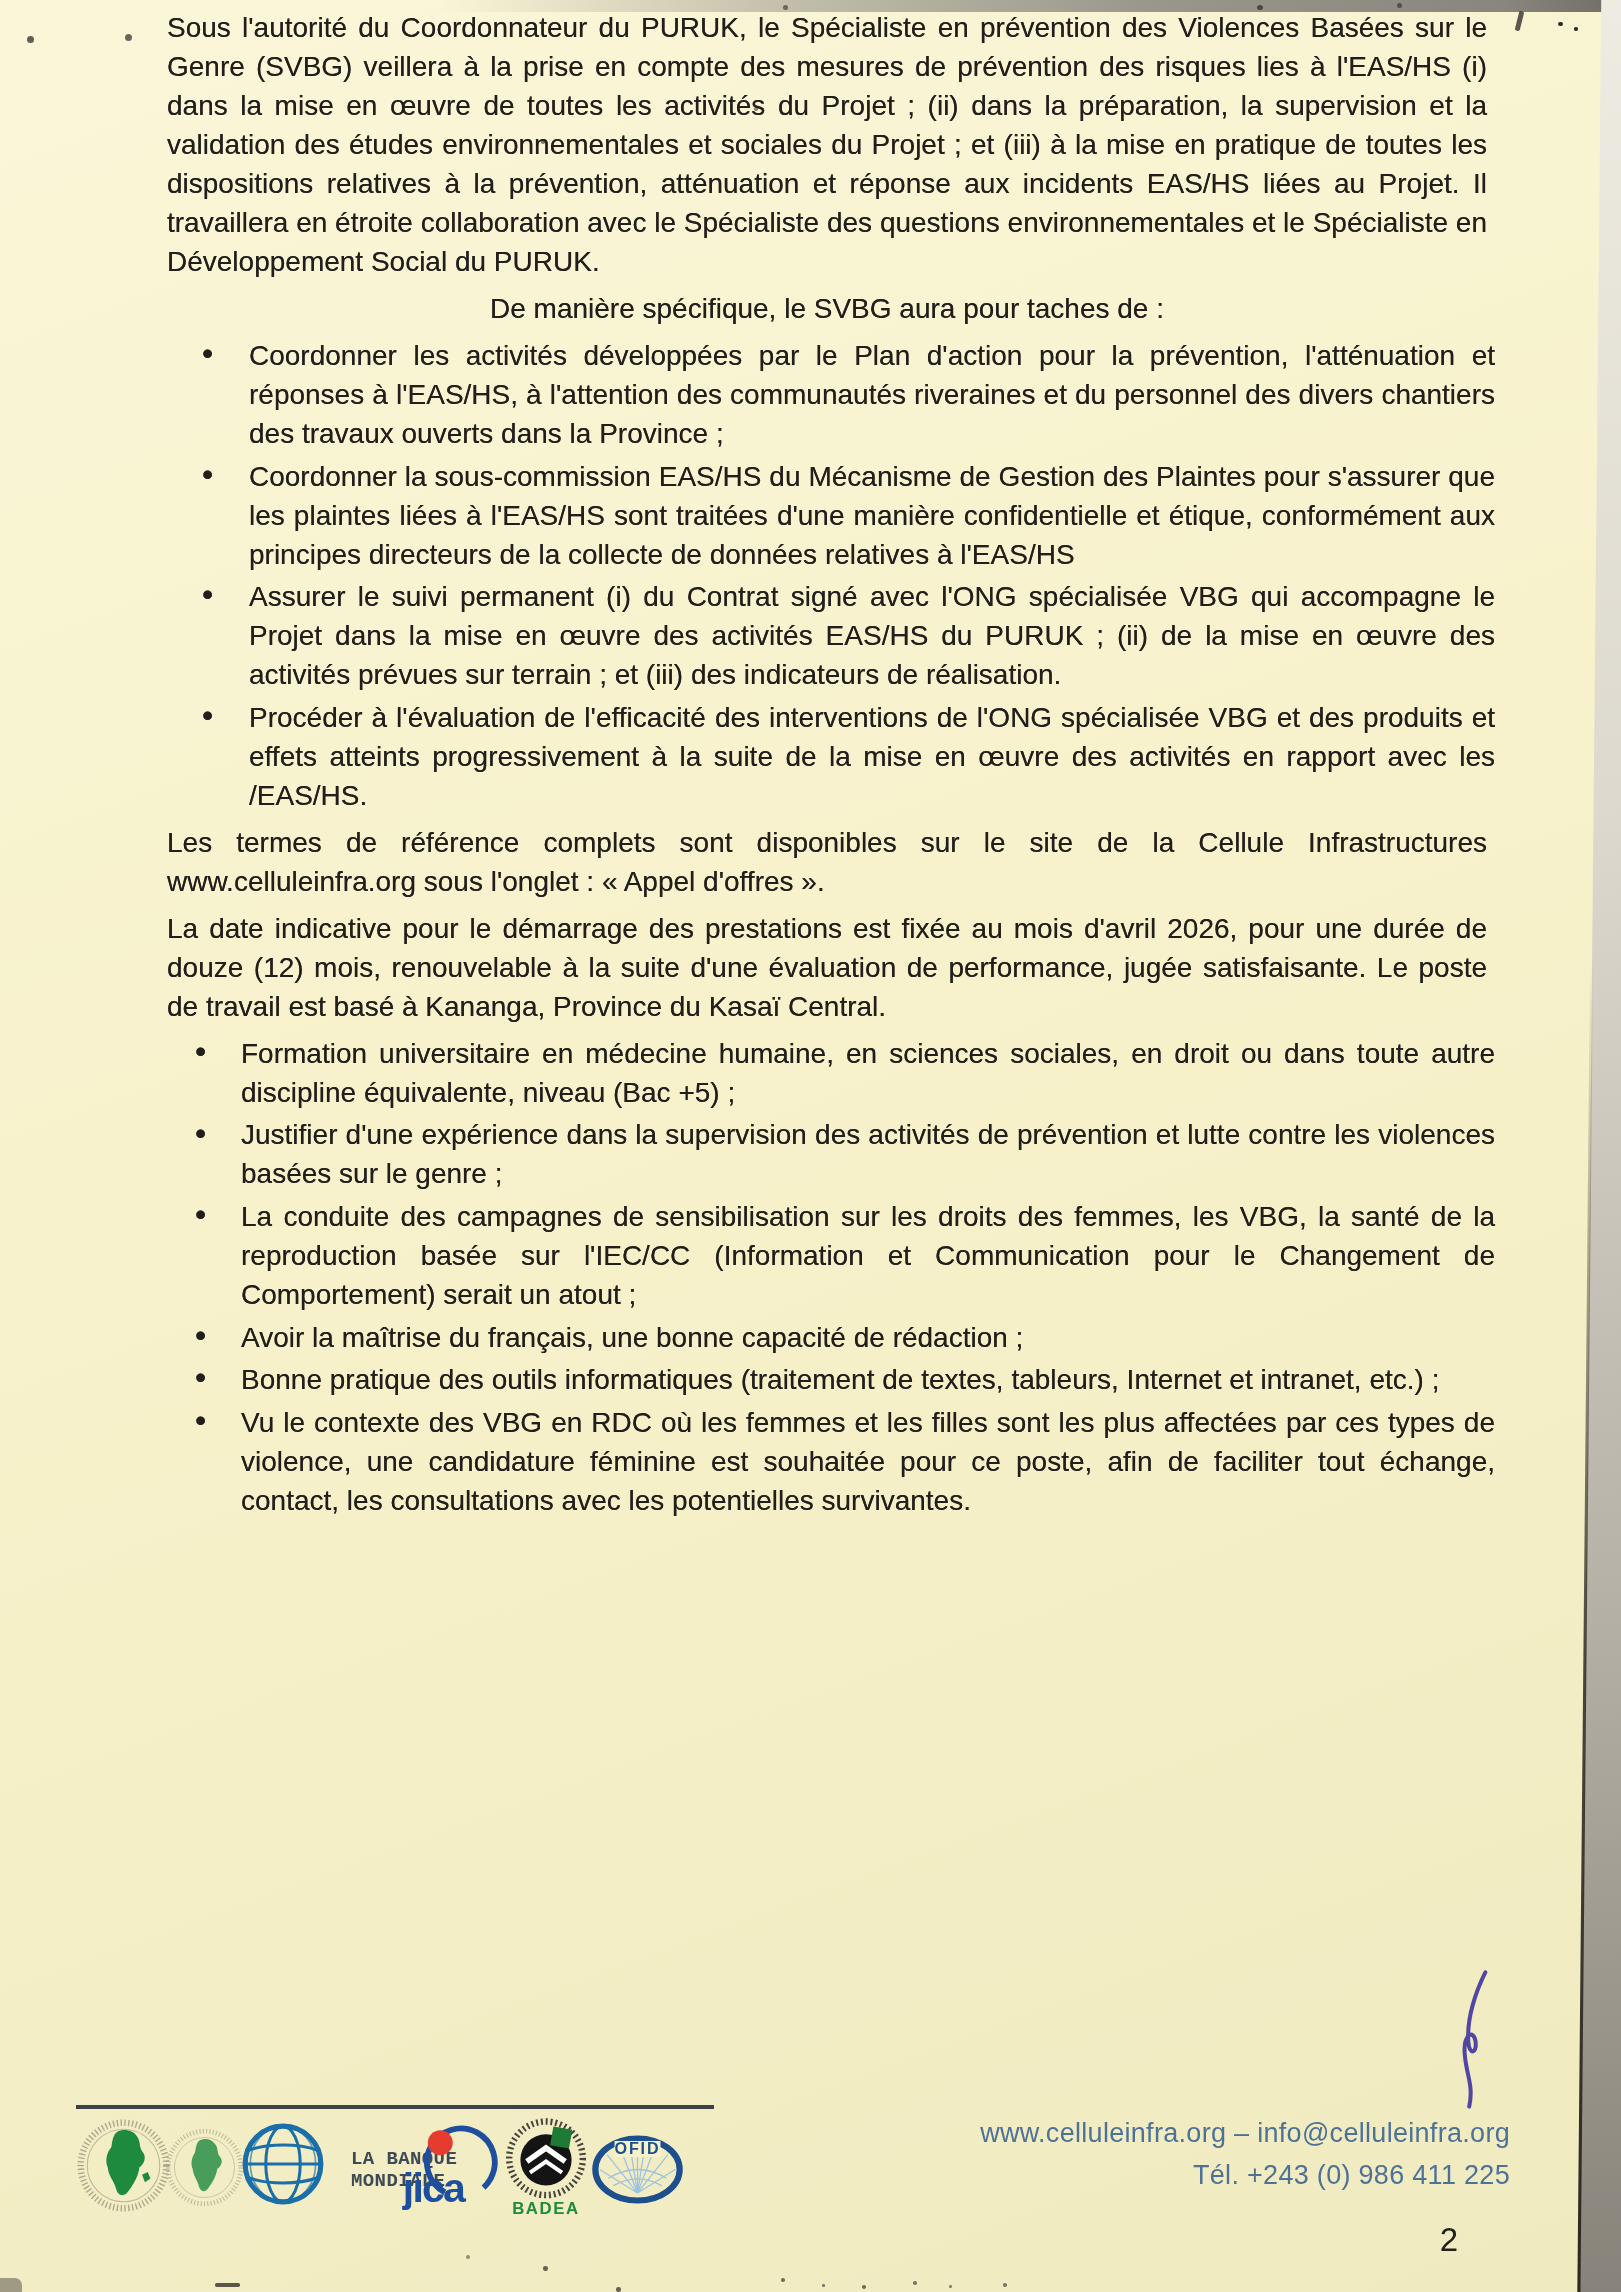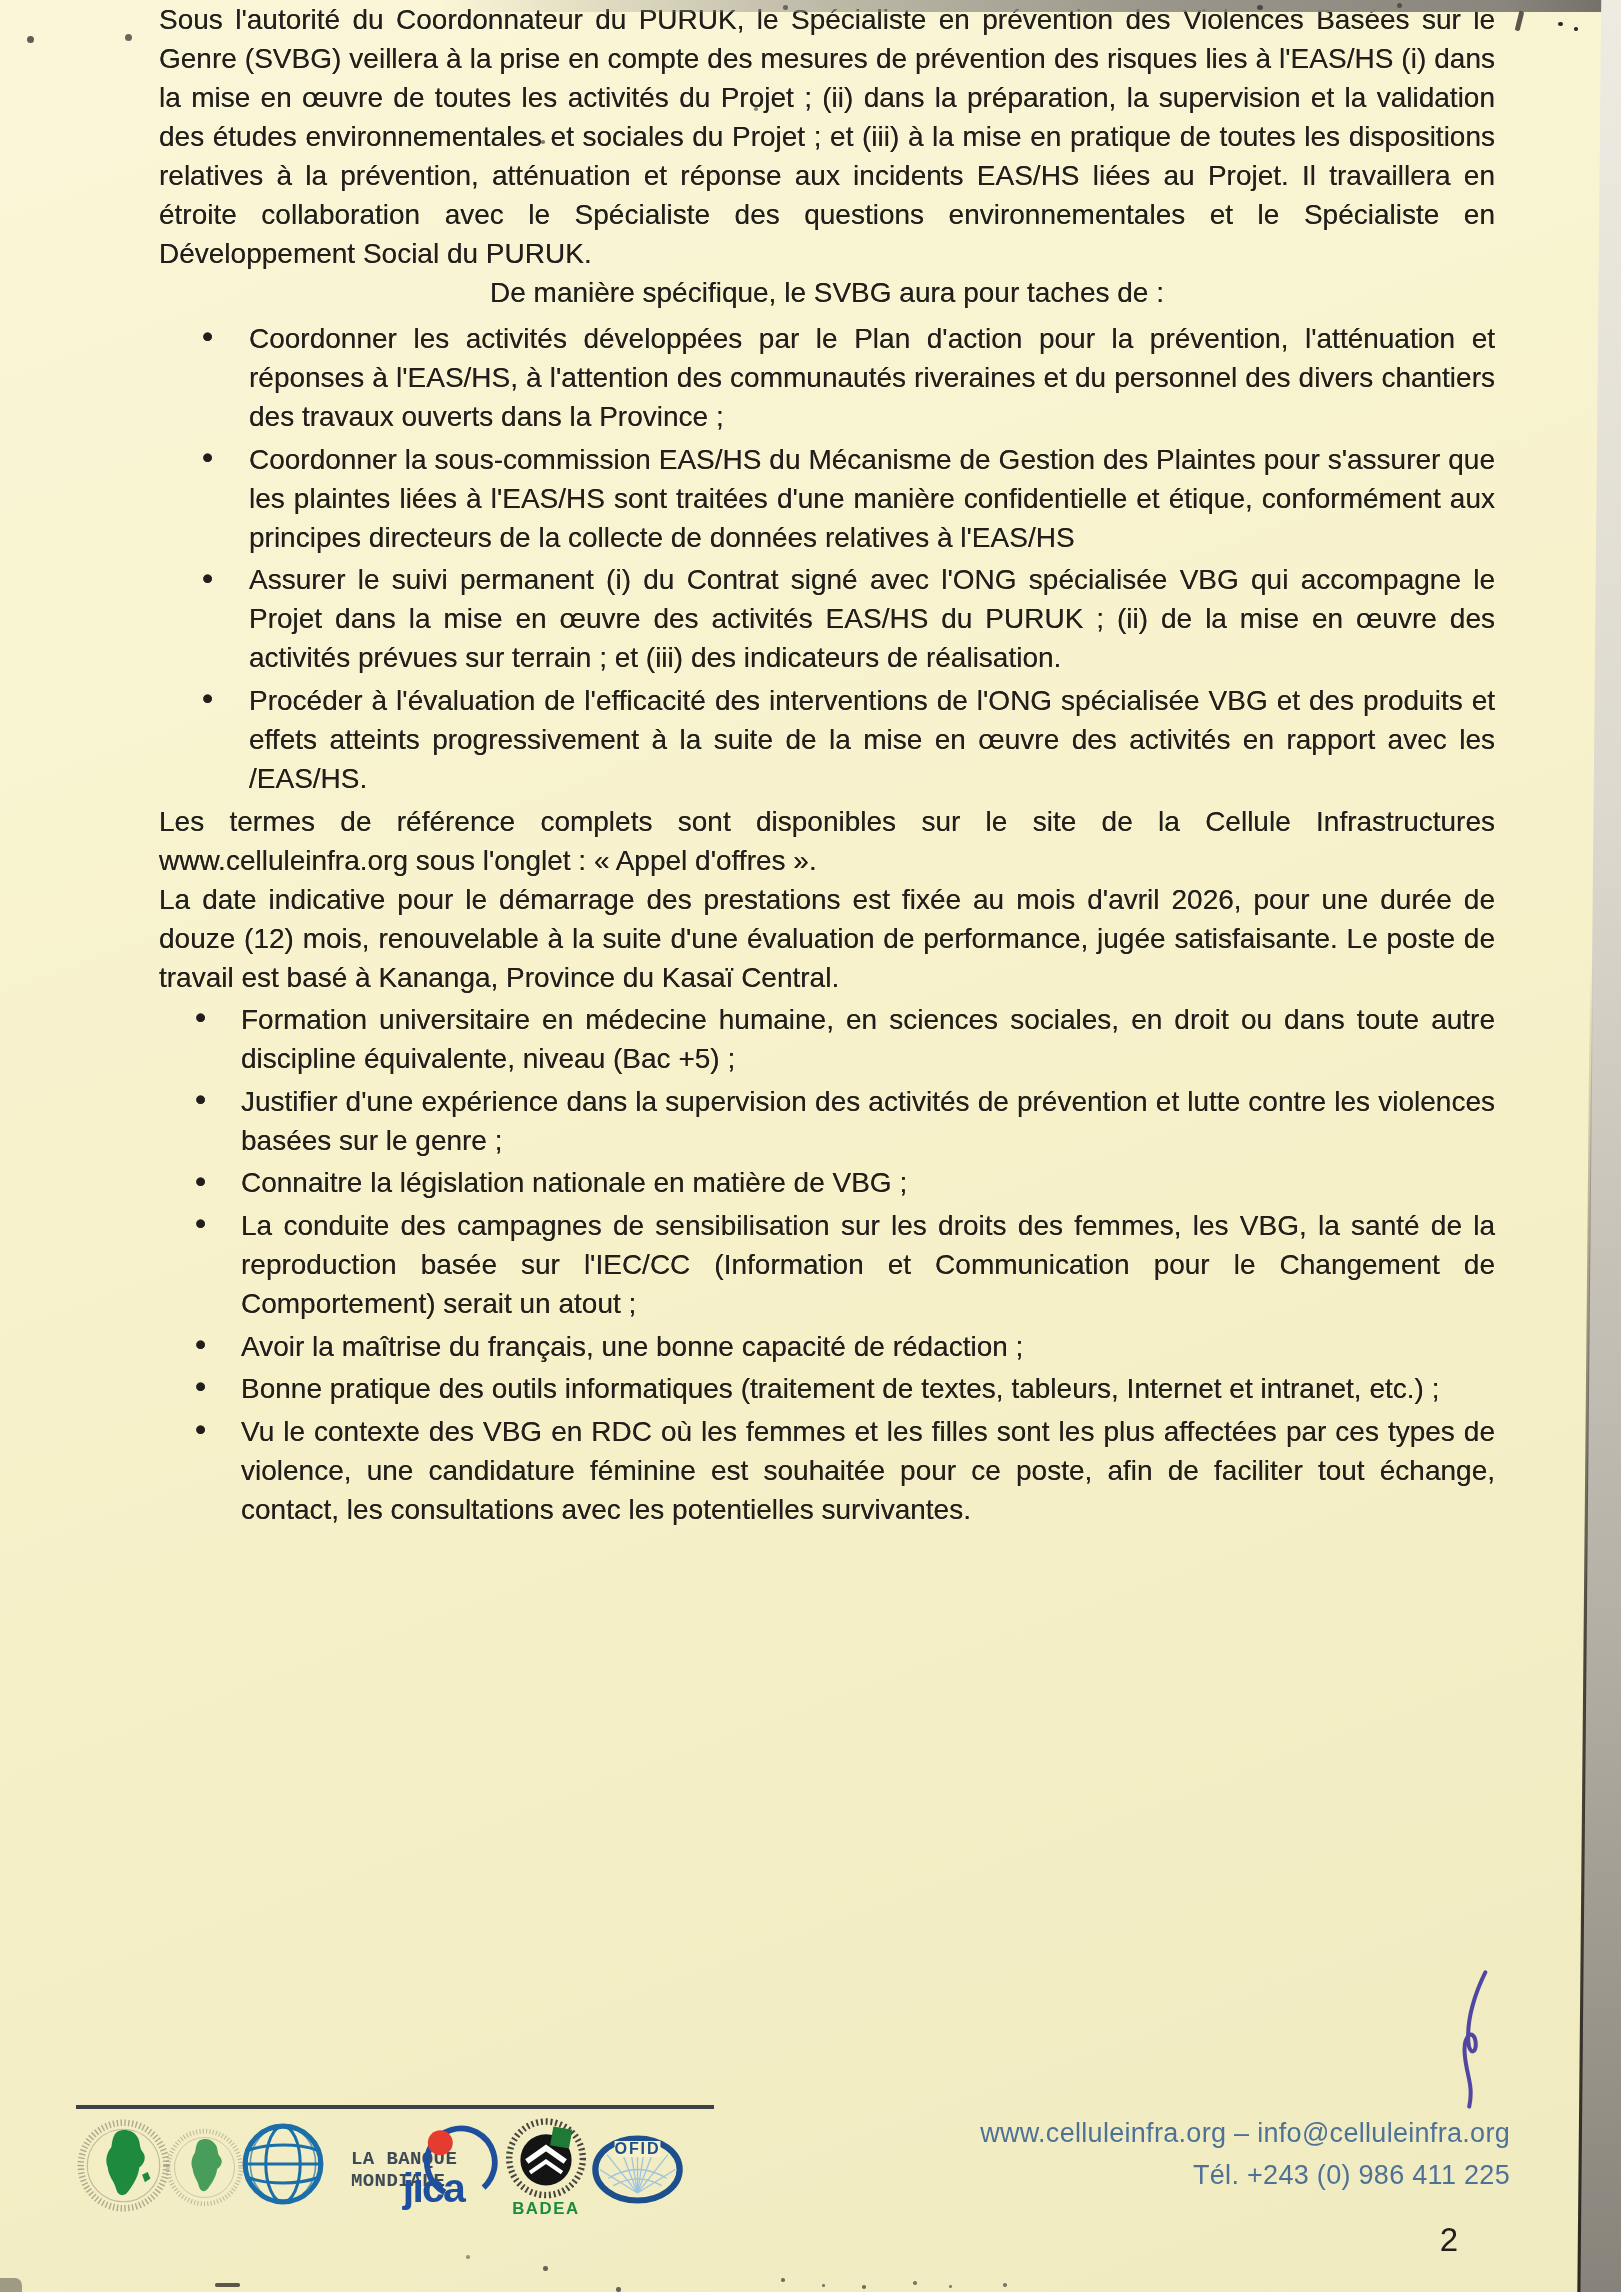--- a/index.html
+++ b/index.html
@@ -7,21 +7,21 @@
     width:1621px;height:2293px;position:relative;overflow:hidden;
     font-family:"Liberation Sans",sans-serif;
     background:linear-gradient(160deg,#faf6d8 0%,#f7f2cb 45%,#f0eac0 100%);
   }
   
   .doc{
     position:absolute;left:159px;top:0;width:1336px;
     font-size:28px;line-height:39px;color:#211e1b;text-align:justify;
     text-shadow:0 0 0.5px rgba(33,30,27,.75);
   }
-  .doc p{margin:0;}
+  .doc p{margin:8px;}
   .p-intro{margin-top:253px;}
   .p-tasks-heading{margin-top:34px;text-align:center;}
   .p-terms{margin-top:11.6px;}
   .p-date{margin-top:19.7px;}
   .p-criteria-heading{margin-top:10.7px;text-align:left;}
   ul.blist{list-style:none;margin:7.2px 0 0 0;padding:0;}
   ul.blist li{position:relative;padding-left:90px;margin:0 0 3.6px 0;text-align:justify;}
   ul.blist li::before{
     content:"\2022";position:absolute;left:43px;top:-1.8px;font-size:32px;color:#211e1b;
   }
@@ -79,21 +79,20 @@
   </ul>
 
   <p class="p-terms">Les termes de référence complets sont disponibles sur le site de la Cellule Infrastructures www.celluleinfra.org sous l'onglet : « Appel d'offres ».</p>
 
   <p class="p-date">La date indicative pour le démarrage des prestations est fixée au mois d'avril 2026, pour une durée de douze (12) mois, renouvelable à la suite d'une évaluation de performance, jugée satisfaisante. Le poste de travail est basé à Kananga, Province du Kasaï Central.</p>
 
 
   <ul class="blist list2">
     <li>Formation universitaire en médecine humaine, en sciences sociales, en droit ou dans toute autre discipline équivalente, niveau (Bac +5) ;</li>
     <li>Justifier d'une expérience dans la supervision des activités de prévention et lutte contre les violences basées sur le genre ;</li>
-    <li>Connaitre la législation nationale en matière de VBG ;</li>
     <li>La conduite des campagnes de sensibilisation sur les droits des femmes, les VBG, la santé de la reproduction basée sur l'IEC/CC (Information et Communication pour le Changement de Comportement) serait un atout ;</li>
     <li>Avoir la maîtrise du français, une bonne capacité de rédaction ;</li>
     <li>Bonne pratique des outils informatiques (traitement de textes, tableurs, Internet et intranet, etc.) ;</li>
     <li>Vu le contexte des VBG en RDC où les femmes et les filles sont les plus affectées par ces types de violence, une candidature féminine est souhaitée pour ce poste, afin de faciliter tout échange, contact, les consultations avec les potentielles survivantes.</li>
   </ul>
 </main>
 
 <div class="footer-rule"></div>
 
 <svg class="logo" style="left:77px;top:2119px;" width="93" height="93" viewBox="0 0 100 100">

